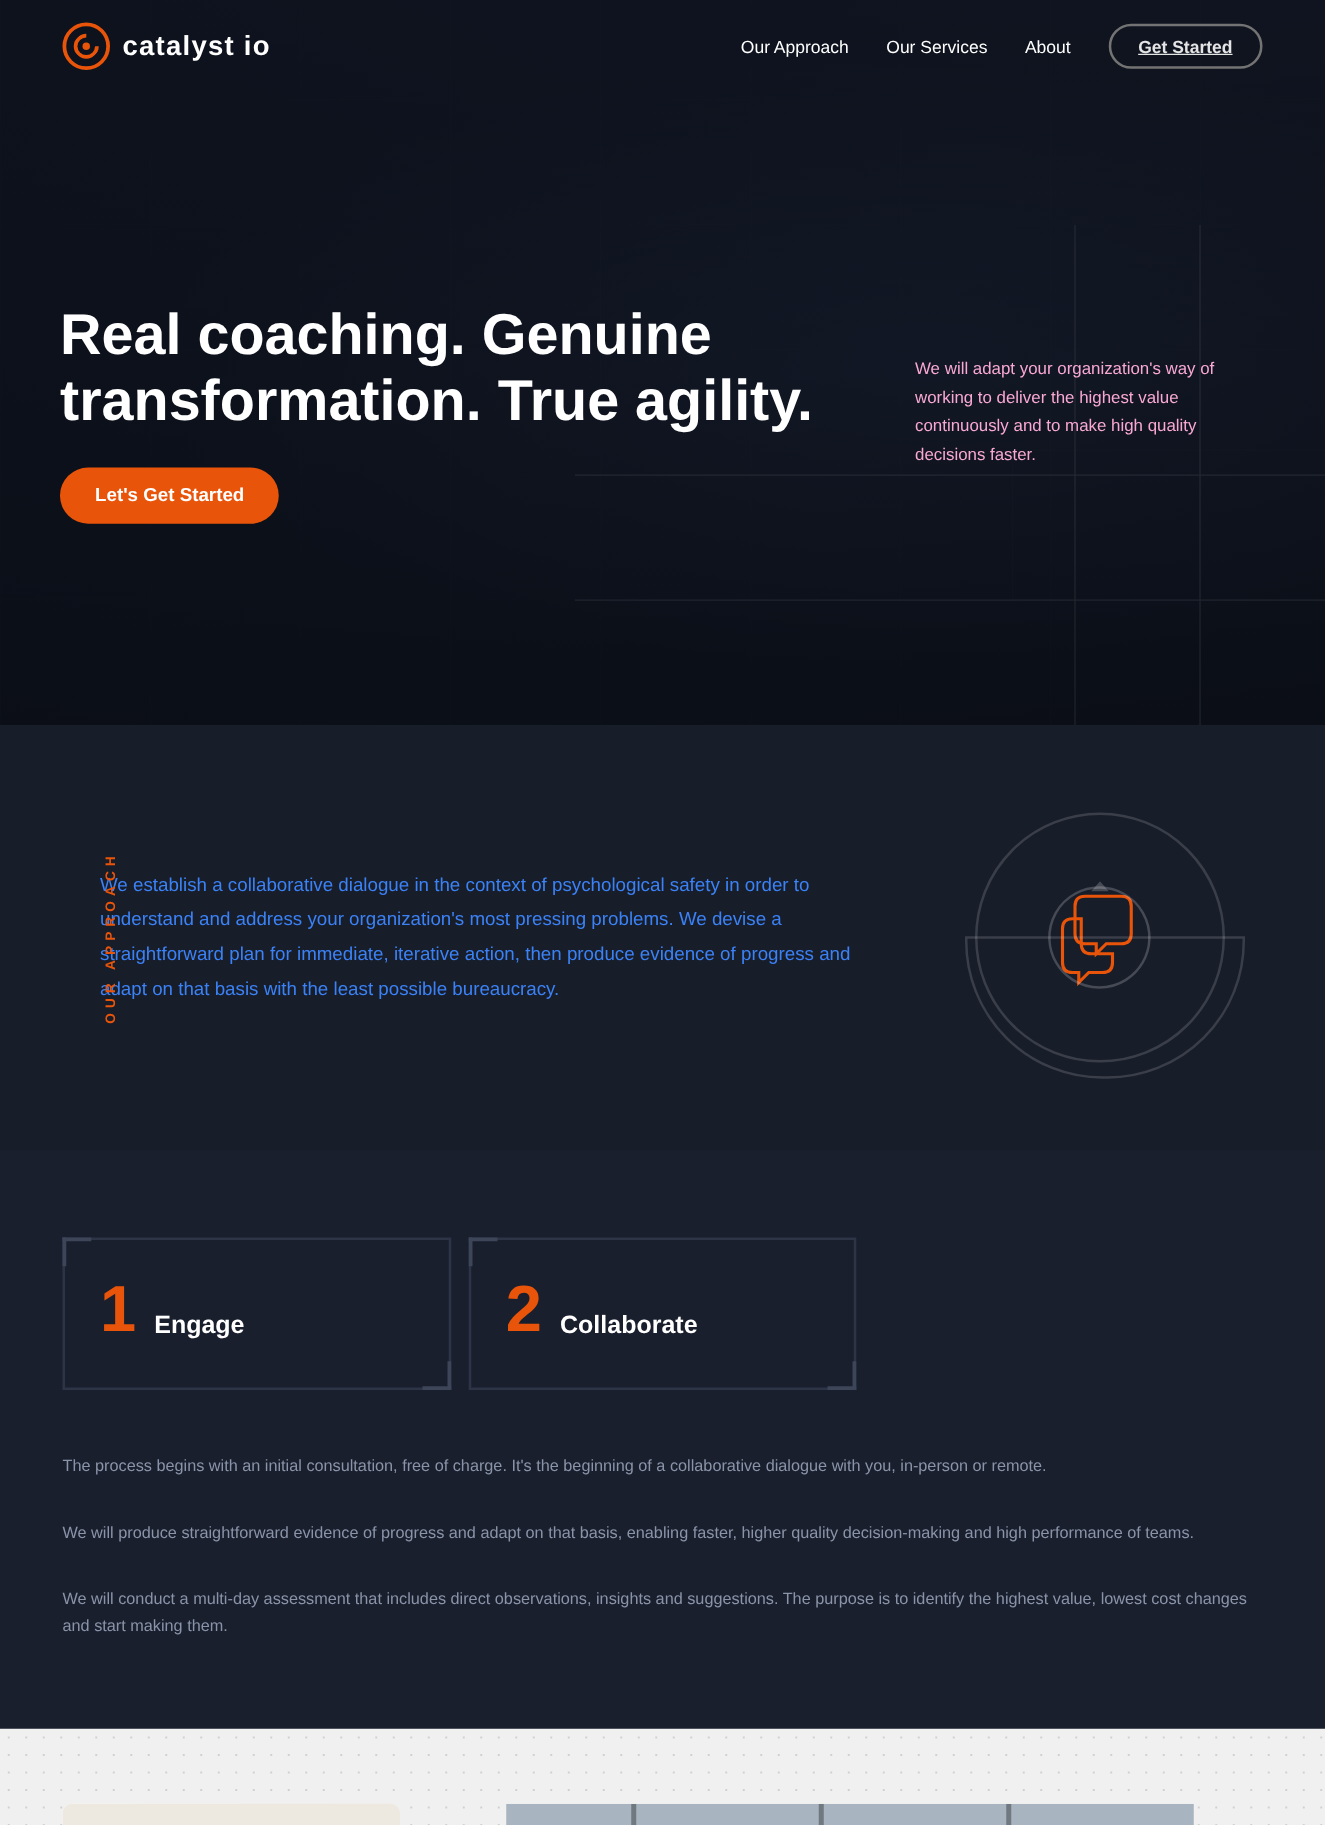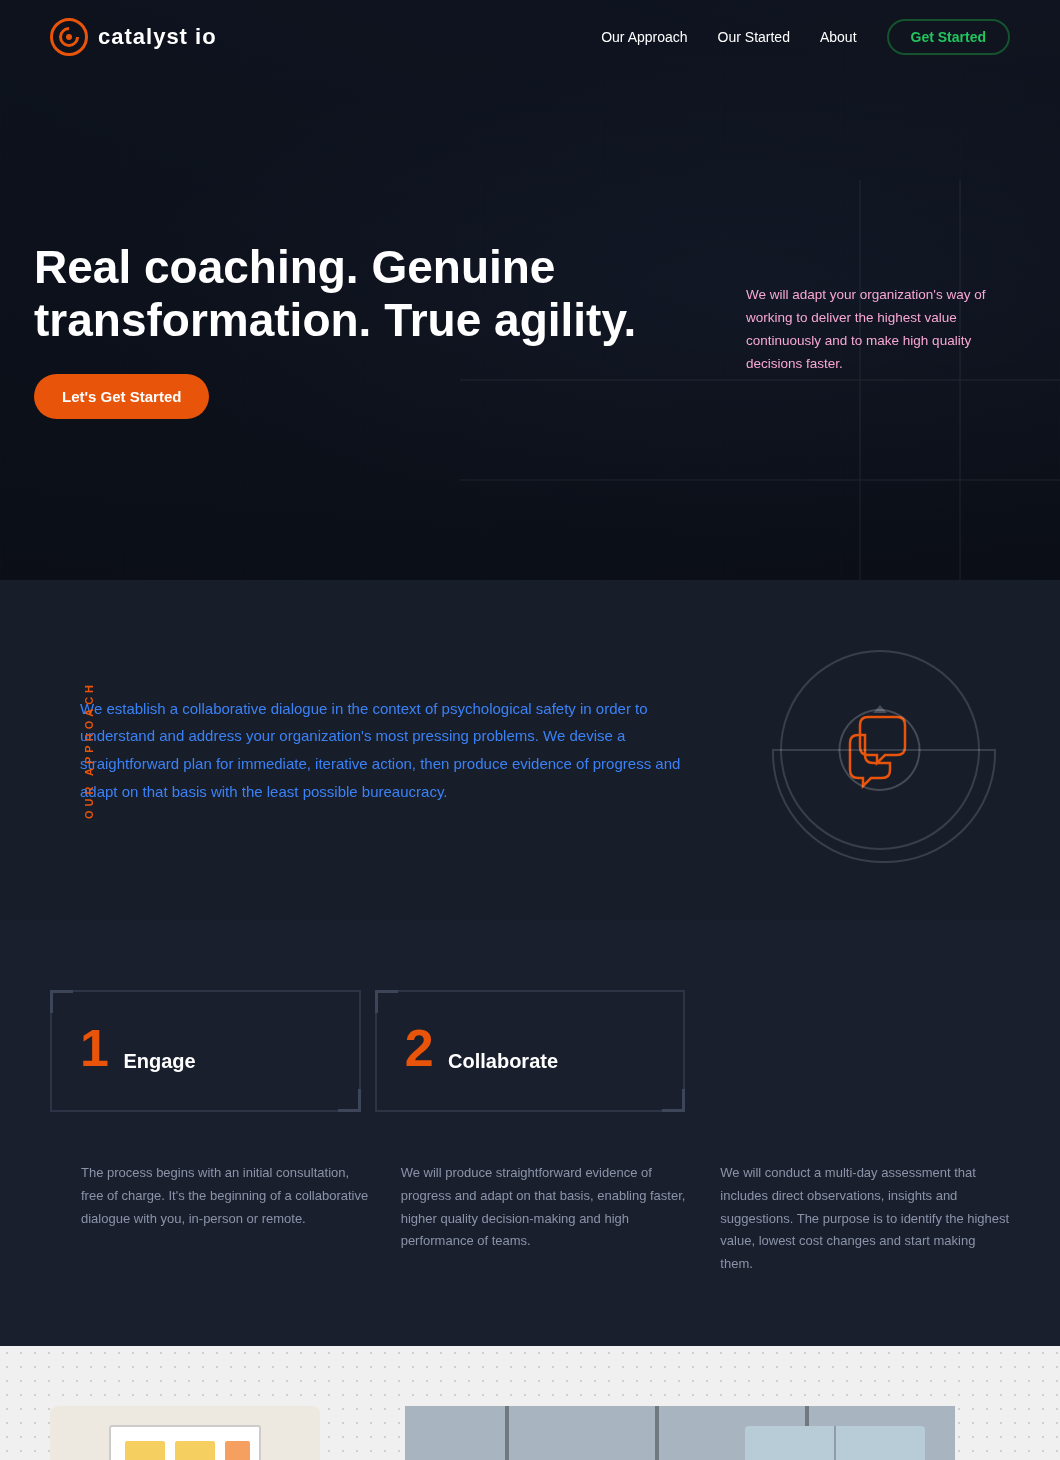--- a/index.html
+++ b/index.html
@@ -25,23 +25,23 @@
       width: 14px; height: 14px;
       border: 3px solid #e8540a;
       border-radius: 50%;
       border-top-color: transparent;
       transform: rotate(45deg);
     }
     .nav-logo-text { font-size: 22px; font-weight: 700; color: #fff; letter-spacing: 1px; }
     .nav-links { display: flex; align-items: center; gap: 30px; }
     .nav-link { color: #fff; text-decoration: none; font-size: 14px; }
     .nav-btn {
-      background: transparent; border: 2px solid #14532d;
-      color: #22c55e; padding: 8px 22px; border-radius: 25px;
-      cursor: pointer; font-size: 14px; font-weight: 600;
+      background: transparent; border: 2px solid #737373;
+      color: #e5e5e5; padding: 8px 22px; border-radius: 25px;
+      cursor: pointer; font-size: 14px; font-weight: 600; text-decoration: underline;
     }
 
     
     .hero {
       position: relative; width: 100%; height: 580px;
       display: flex; align-items: center;
       overflow: hidden;
     }
     .hero-bg {
       position: absolute; inset: 0;
@@ -60,21 +60,21 @@
     }
     
     .hero-bg-lines {
       position: absolute; inset: 0; opacity: 0.15;
       background:
         repeating-linear-gradient(90deg, rgba(255,255,255,0.1) 0px, rgba(255,255,255,0.1) 1px, transparent 1px, transparent 120px),
         repeating-linear-gradient(0deg, rgba(255,255,255,0.05) 0px, rgba(255,255,255,0.05) 1px, transparent 1px, transparent 100px);
     }
     .hero-content {
       position: relative; z-index: 2;
-      display: flex; width: 100%; padding: 0 34px; padding-top: 80px;
+      display: flex; width: 100%; padding: 0 48px; padding-top: 80px;
       align-items: center; gap: 40px;
     }
     .hero-left { flex: 1; }
     .hero-title { font-size: 46px; font-weight: 900; line-height: 1.15; margin-bottom: 28px; color: #fff; }
     .hero-btn {
       background: #e8540a; border: none; color: #fff;
       padding: 14px 28px; border-radius: 30px;
       cursor: pointer; font-size: 15px; font-weight: 700; text-align: center;
     }
     .hero-right { flex: 0 0 280px; }
@@ -145,38 +145,38 @@
     }
     .step-number {
       font-size: 52px; font-weight: 900; color: #e8540a;
       line-height: 1; margin-bottom: 8px; display: inline-block;
     }
     .step-title { font-size: 20px; font-weight: 700; color: #fff; display: inline; margin-left: 10px; vertical-align: middle; }
     .step-desc { font-size: 13px; color: #8a94a8; line-height: 1.75; }
 
     
     .steps-descs {
-      display: grid; grid-template-columns: 1fr 1fr 1fr; gap: 30px; margin-left: 31px;
+      display: grid; grid-template-columns: 1fr; gap: 30px;
     }
   </style>
 </head>
 <body>
 
 <nav>
   <div class="nav-logo">
     <div class="nav-logo-icon">
       <svg width="16" height="16" viewBox="0 0 16 16" fill="none">
         <circle cx="8" cy="8" r="3" fill="#e8540a"></circle>
       </svg>
     </div>
     <span class="nav-logo-text">catalyst io</span>
   </div>
   <div class="nav-links">
     <a href="#" class="nav-link">Our Approach</a>
-    <a href="#" class="nav-link">Our Started</a>
+    <a href="#" class="nav-link">Our Services</a>
     <a href="#" class="nav-link">About</a>
     <button class="nav-btn">Get Started</button>
   </div>
 </nav>
 
 <section class="hero">
   <div class="hero-bg"></div>
   <div class="hero-bg-img"></div>
   <div class="hero-bg-lines"></div>
   <div class="hero-bg-overlay"></div>

